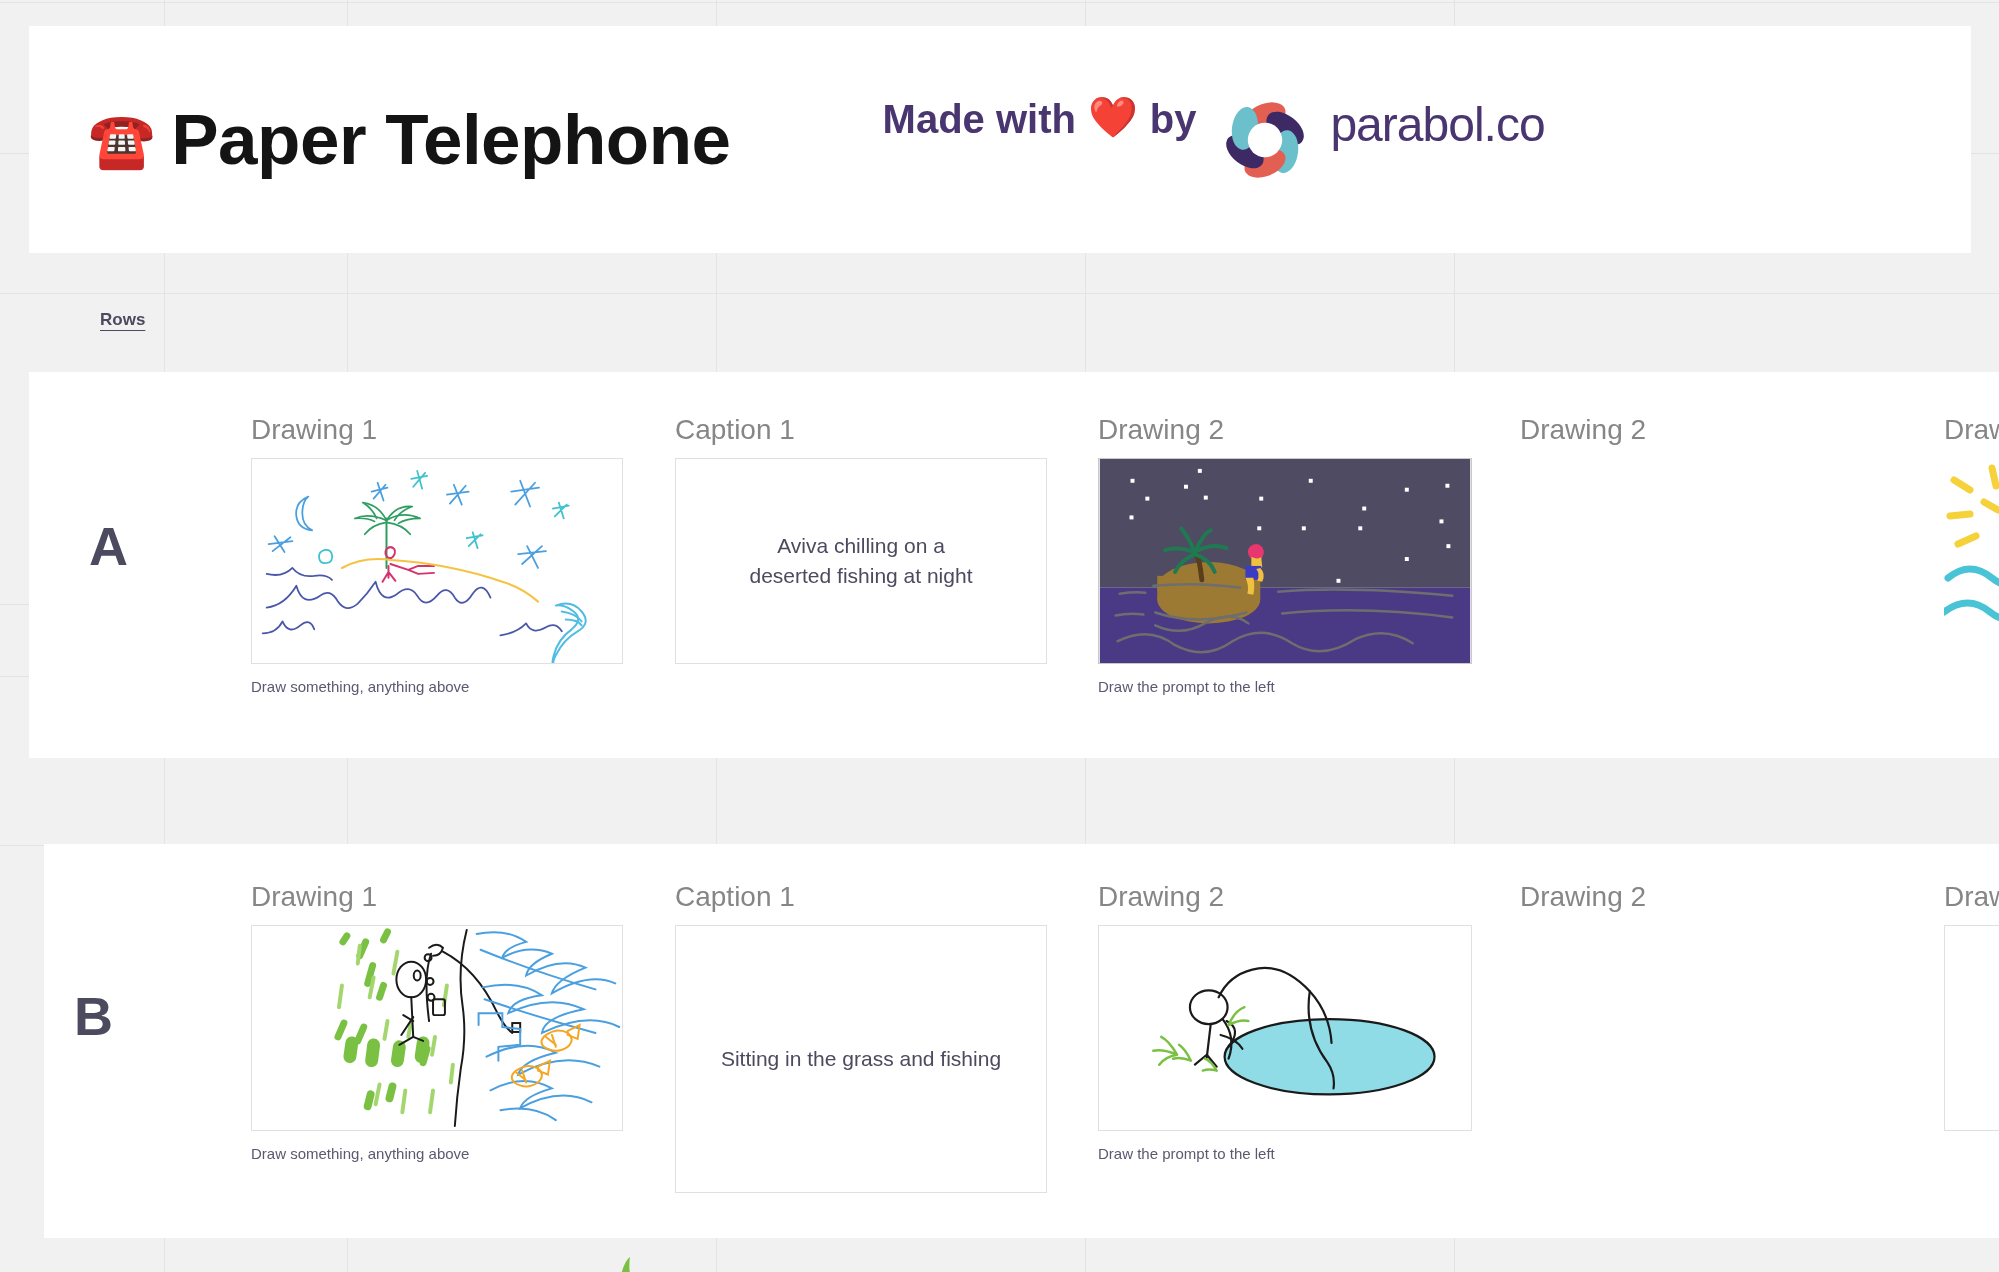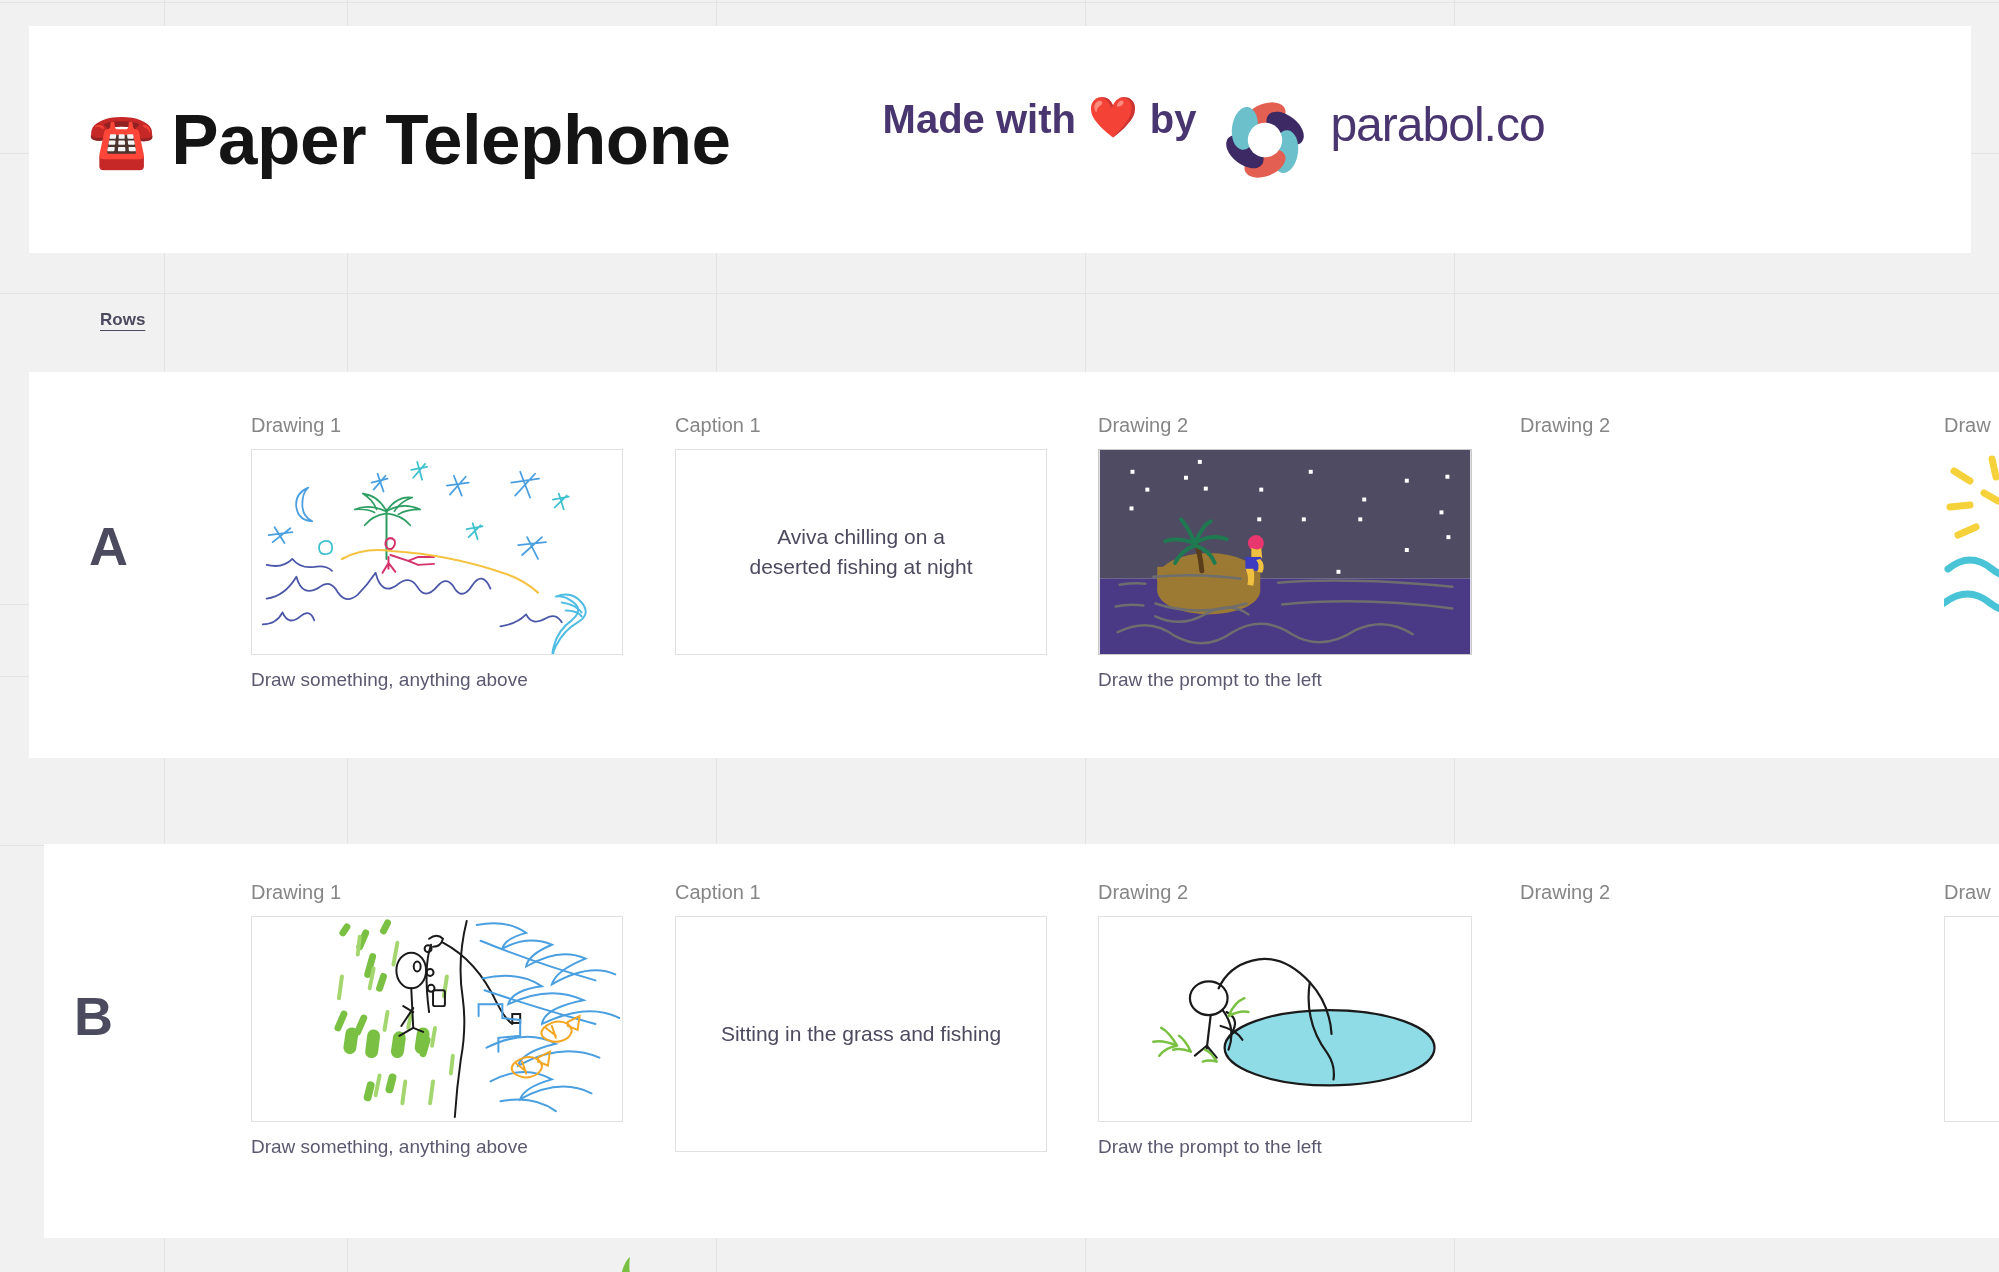--- a/index.html
+++ b/index.html
@@ -47,28 +47,28 @@
   .row-card { position:absolute; background:#ffffff; }
   #row-a { left:29px; top:372px; width:1970px; height:386px; }
   #row-b { left:44px; top:844px; width:1955px; height:394px; }
 
   .row-letter {
     position:absolute; font-size:54px; font-weight:700; color:#4c4a5e;
   }
 
   .col { position:absolute; }
   .col-header {
-    font-size:20px; color:#868686; font-weight:400;
+    font-size:28px; color:#868686; font-weight:400;
     white-space:nowrap; margin-bottom:12px;
   }
   .cell-box {
     background:#ffffff; border:1px solid #e0e0e0; overflow:hidden; position:relative;
   }
   .cell-hint {
-    font-size:19px; color:#5b5970; margin-top:14px; white-space:nowrap;
+    font-size:15px; color:#5b5970; margin-top:14px; white-space:nowrap;
   }
   .caption-box {
     display:flex; align-items:center; justify-content:center; text-align:center;
     padding:0 26px;
   }
   .caption-text { font-size:21px; color:#4c4a5e; line-height:1.45; }
 
   svg.doodle { display:block; width:100%; height:100%; }
 </style>
 </head>
@@ -350,21 +350,21 @@
           <path d="M288 142 l12 -6 l-2 14 l-10 -4z"></path>
           <path d="M266 148 l10 8 M272 146 l4 12"></path>
         </g>
       </svg>
     </div>
     <div class="cell-hint">Draw something, anything above</div>
   </div>
 
   <div class="col" style="left:675px; top:881px;">
     <div class="col-header">Caption 1</div>
-    <div class="cell-box caption-box" style="width:372px;height:236px;">
+    <div class="cell-box caption-box" style="width:372px;height:268px;">
       <span class="caption-text">Sitting in the grass and fishing</span>
     </div>
   </div>
 
   <div class="col" style="left:1098px; top:881px;">
     <div class="col-header">Drawing 2</div>
     <div class="cell-box" style="width:374px;height:206px;">
       <svg class="doodle" viewBox="0 0 374 206">
         <ellipse cx="232" cy="132" rx="106" ry="38" fill="#8fdbe6" stroke="#1a1a1a" stroke-width="2.2"></ellipse>
         <g stroke="#1a1a1a" stroke-width="2.2" fill="none" stroke-linecap="round">

